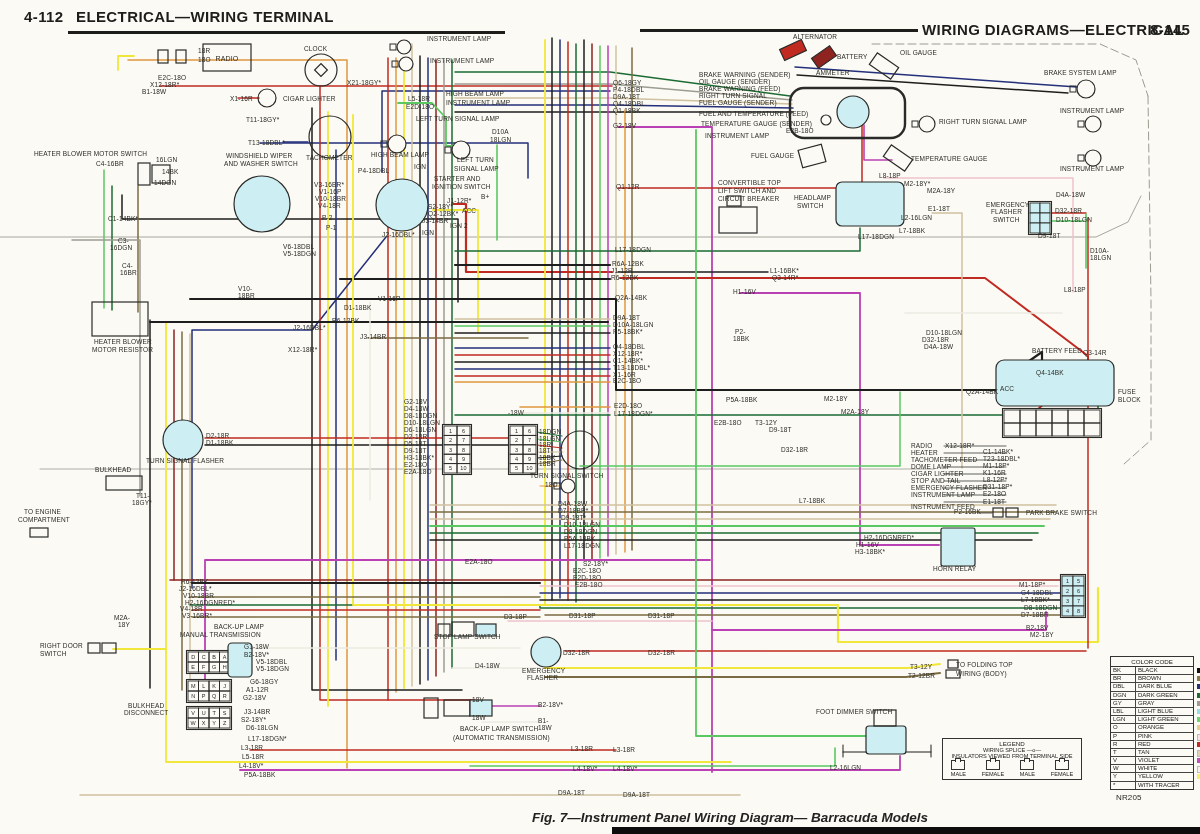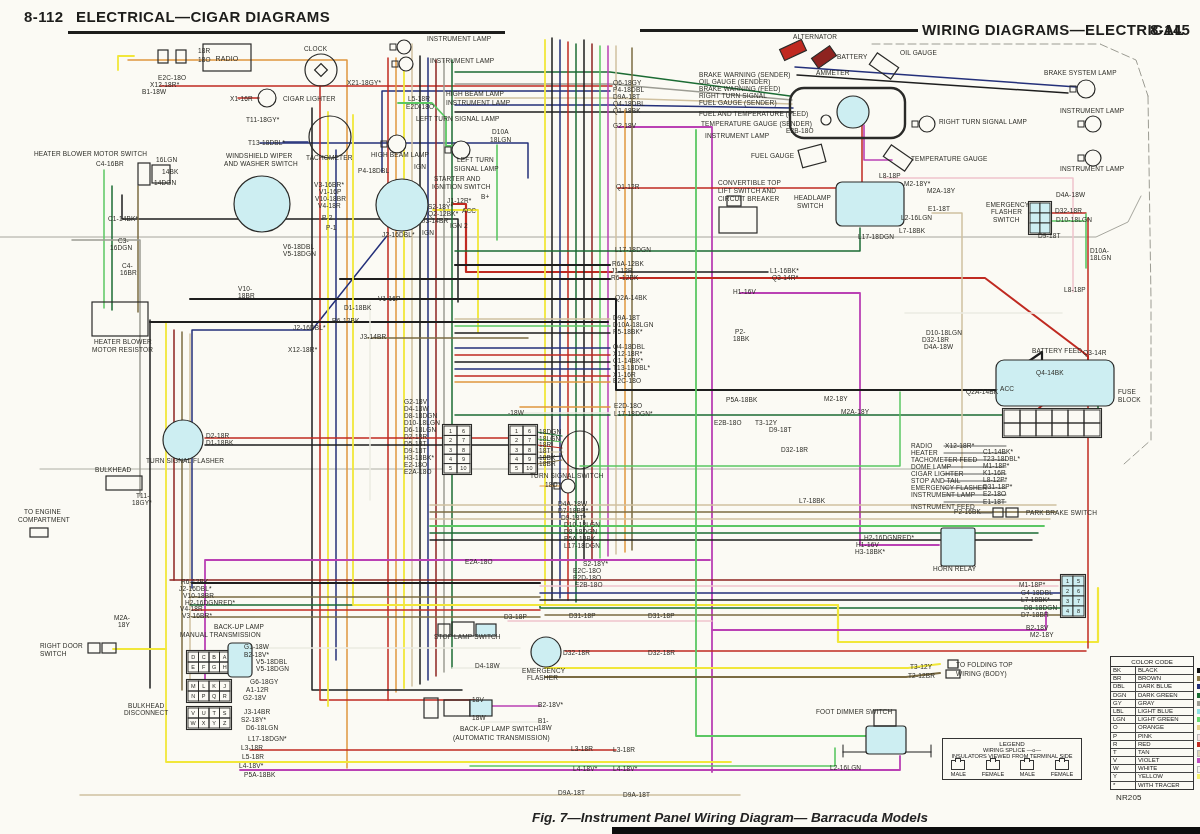--- a/index.html
+++ b/index.html
@@ -21,22 +21,22 @@
   .lg-line{white-space:nowrap;}
   .lg-items{display:flex;justify-content:space-around;margin-top:1px;}
   .lg-item{display:flex;flex-direction:column;align-items:center;}
   .lg-glyph{width:12px;height:8px;border:1px solid #333;position:relative;margin-bottom:1px;}
   .lg-glyph .tab{position:absolute;left:3px;top:-3px;width:4px;height:3px;border:1px solid #333;border-bottom:none;background:#fbfaf4;}
   .strip{position:absolute;left:612px;top:827px;width:588px;height:7px;background:#0d0d0d;}
 </style>
 </head>
 <body>
 
-<div class="hdr" style="left:24px;top:8px">8-112</div>
-<div class="hdr" style="left:76px;top:8px">ELECTRICAL—CIGAR DIAGRAMS</div>
+<div class="hdr" style="left:24px;top:8px">4-112</div>
+<div class="hdr" style="left:76px;top:8px">ELECTRICAL—WIRING TERMINAL</div>
 <div class="rule" style="left:68px;top:31px;width:437px"></div>
 <div class="rule" style="left:640px;top:29px;width:278px"></div>
 <div class="hdr" style="left:922px;top:21px">WIRING DIAGRAMS—ELECTRICAL</div>
 <div class="hdr" style="left:1150px;top:21px">8-145</div>
 
 <svg id="diagram" width="1200" height="834" viewBox="0 0 1200 834">
     <polyline points="0,237 1096,237 1128,222 1141,196" fill="none" stroke="#9c9c93" stroke-width="0.9" stroke-linejoin="round" stroke-linecap="round"></polyline>
     <polyline points="40,469 934,469" fill="none" stroke="#9c9c93" stroke-width="0.8" stroke-linejoin="round" stroke-linecap="round"></polyline>
     <polyline points="872,44 1100,44 1136,60 1148,96" fill="none" stroke="#9c9c93" stroke-width="1" stroke-dasharray="8,4" stroke-linejoin="round" stroke-linecap="round"></polyline>
     <polyline points="1148,96 1151,300 1151,440 1124,464" fill="none" stroke="#9c9c93" stroke-width="1" stroke-dasharray="8,4" stroke-linejoin="round" stroke-linecap="round"></polyline>

